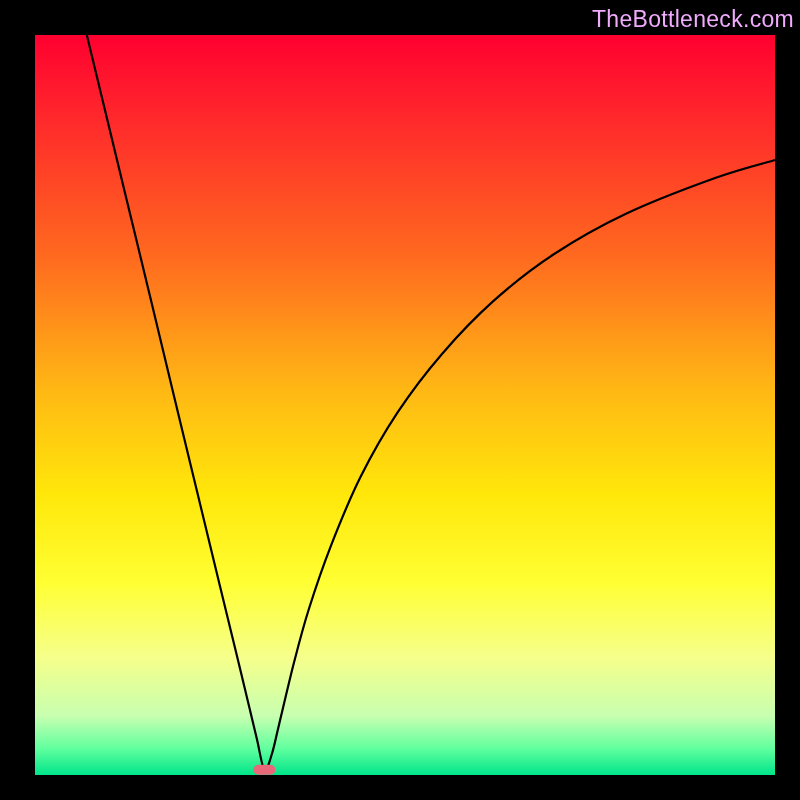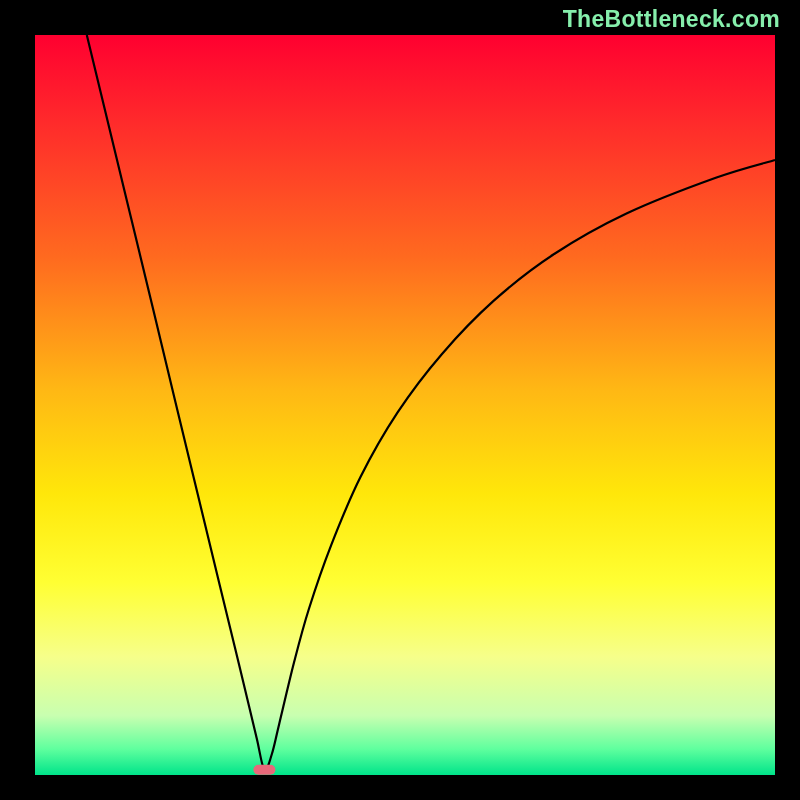--- a/index.html
+++ b/index.html
@@ -12,24 +12,24 @@
     font-family: Arial, Helvetica, sans-serif;
   }
   .frame {
     position: relative;
     width: 800px;
     height: 800px;
   }
   .watermark {
     position: absolute;
     top: 6px;
-    right: 20px;
-    color: #86efac;
+    right: 6px;
+    color: #f0abfc;
     font-size: 23px;
-    font-weight: 700;
+    font-weight: 400;
     letter-spacing: 0.3px;
     z-index: 10;
   }
   svg {
     display: block;
   }
 </style>
 </head>
 <body>
 

